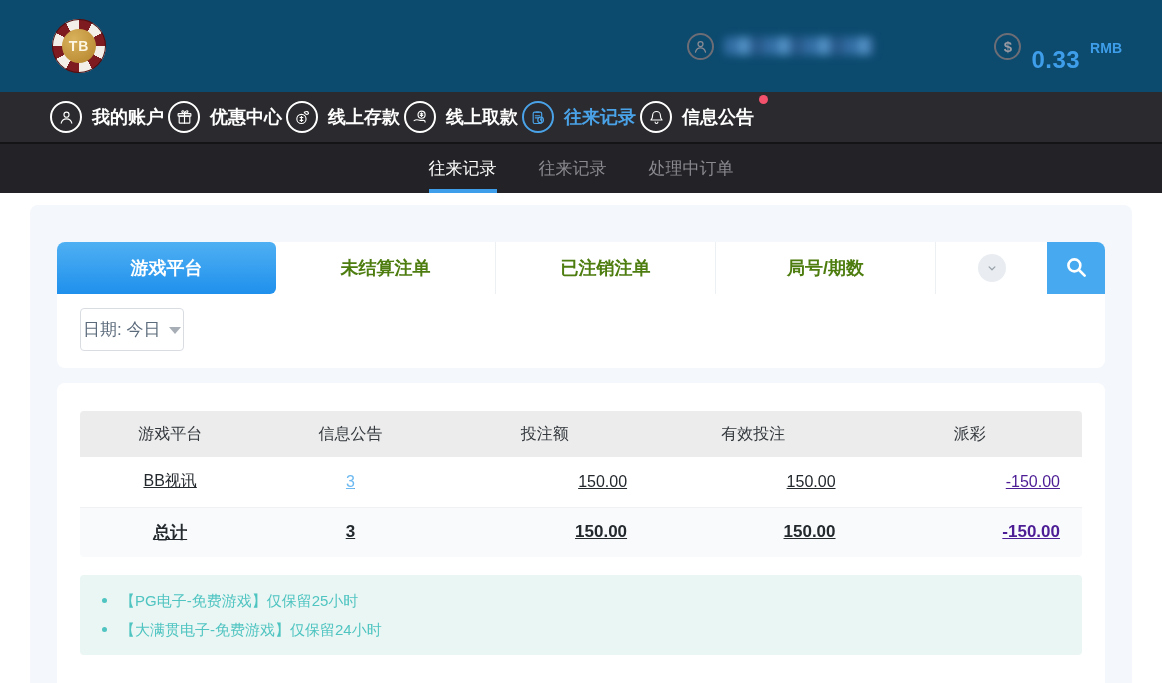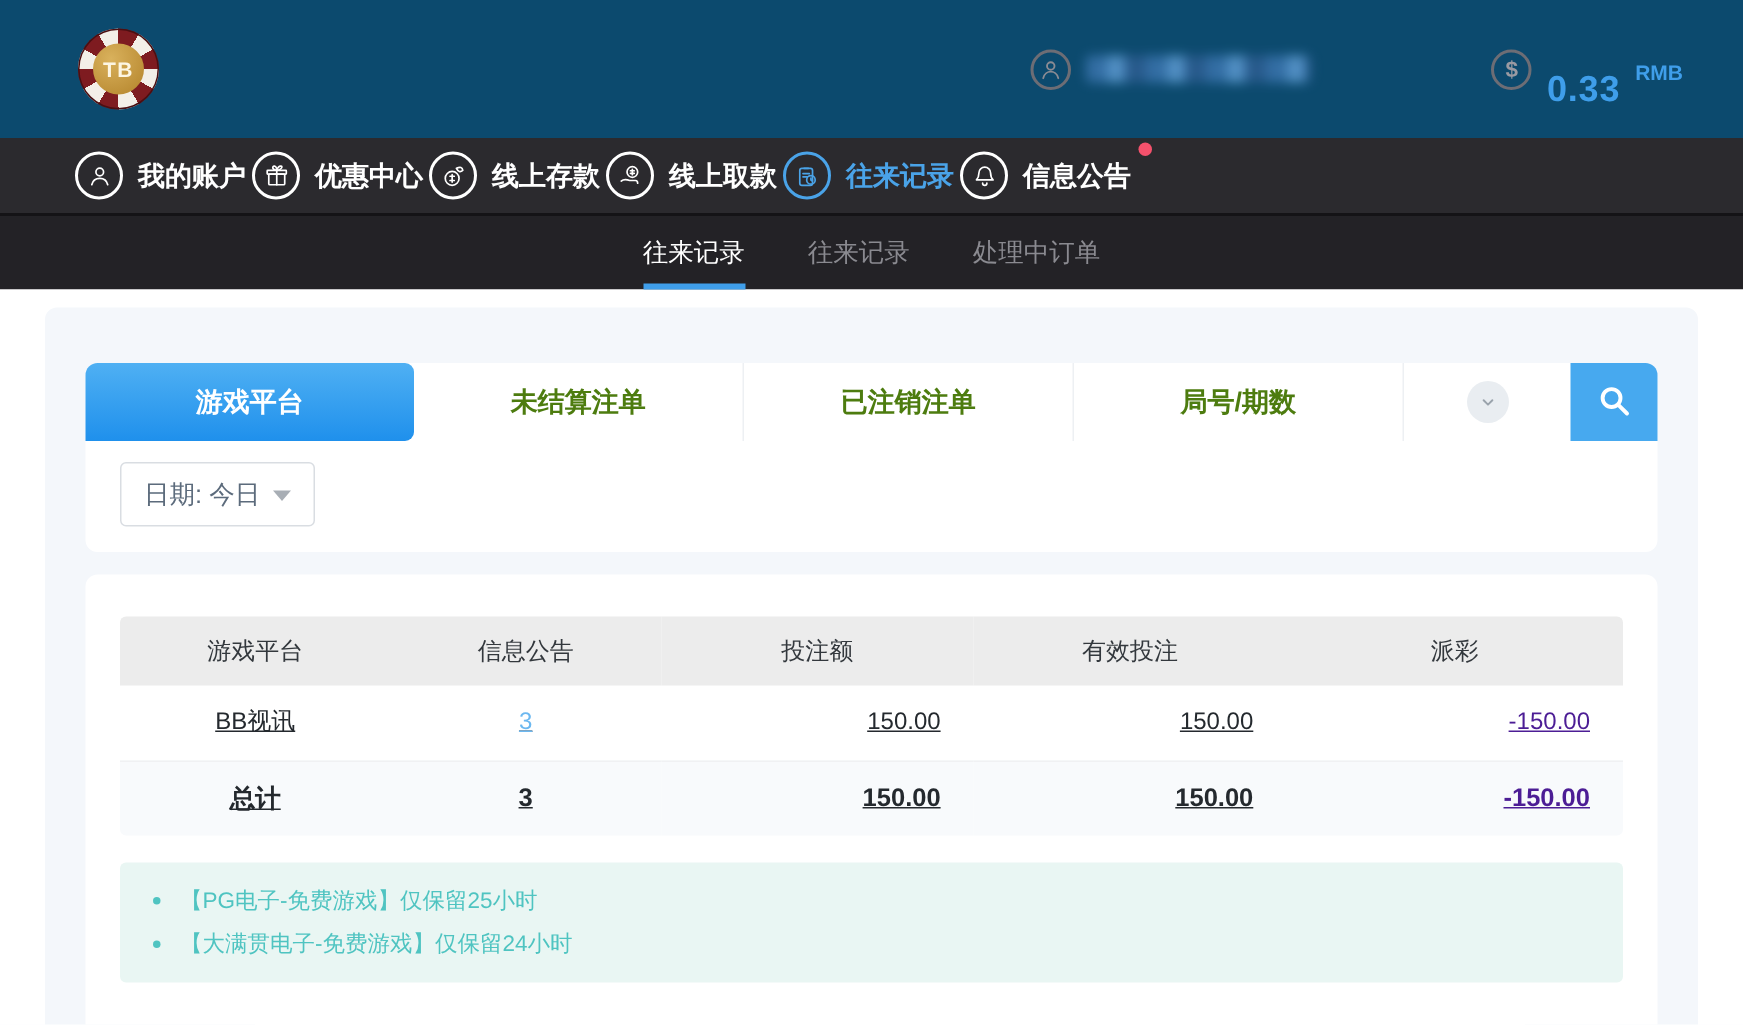--- a/index.html
+++ b/index.html
@@ -68,21 +68,21 @@
     border-radius:8px 6px 6px 0; border-left:none; }
   .ftab.active + .ftab { border-left:none; }
   .chevtab { flex:0 0 112px; }
   .chev-circle { width:28px; height:28px; border-radius:50%; background:#e9edf1;
     display:flex; align-items:center; justify-content:center; }
   .chev-circle svg { stroke:#9aa3ac; fill:none; stroke-width:2.2; stroke-linecap:round; stroke-linejoin:round; }
   .searchbtn { flex:0 0 58px; border:none; background:#47a9ef; border-radius:0 8px 0 0;
     display:flex; align-items:center; justify-content:center; cursor:pointer; }
   .date-row { padding:14px 23px 17px; }
   .datebtn { display:inline-flex; align-items:center; gap:9px; background:#fff;
-    border:1px solid #d9dde2; border-radius:4px; padding:9px 15px; font-size:17px;
+    border:1px solid #d9dde2; border-radius:4px; padding:9px 2px; font-size:17px;
     color:#5c6b7c; cursor:pointer; font-family:inherit; }
   .caret { width:0; height:0; border-left:6px solid transparent; border-right:6px solid transparent;
     border-top:7px solid #a8aeb5; margin-top:2px; }
 
   .card { margin-top:15px; background:#fff; border-radius:8px; padding:28px 23px 40px; }
   table { width:100%; border-collapse:collapse; }
   thead th { background:#ececec; height:46px; font-size:16px; font-weight:normal;
     color:#33383d; text-align:center; }
   thead th:first-child { border-radius:4px 0 0 0; }
   thead th:last-child  { border-radius:0 4px 0 0; }

